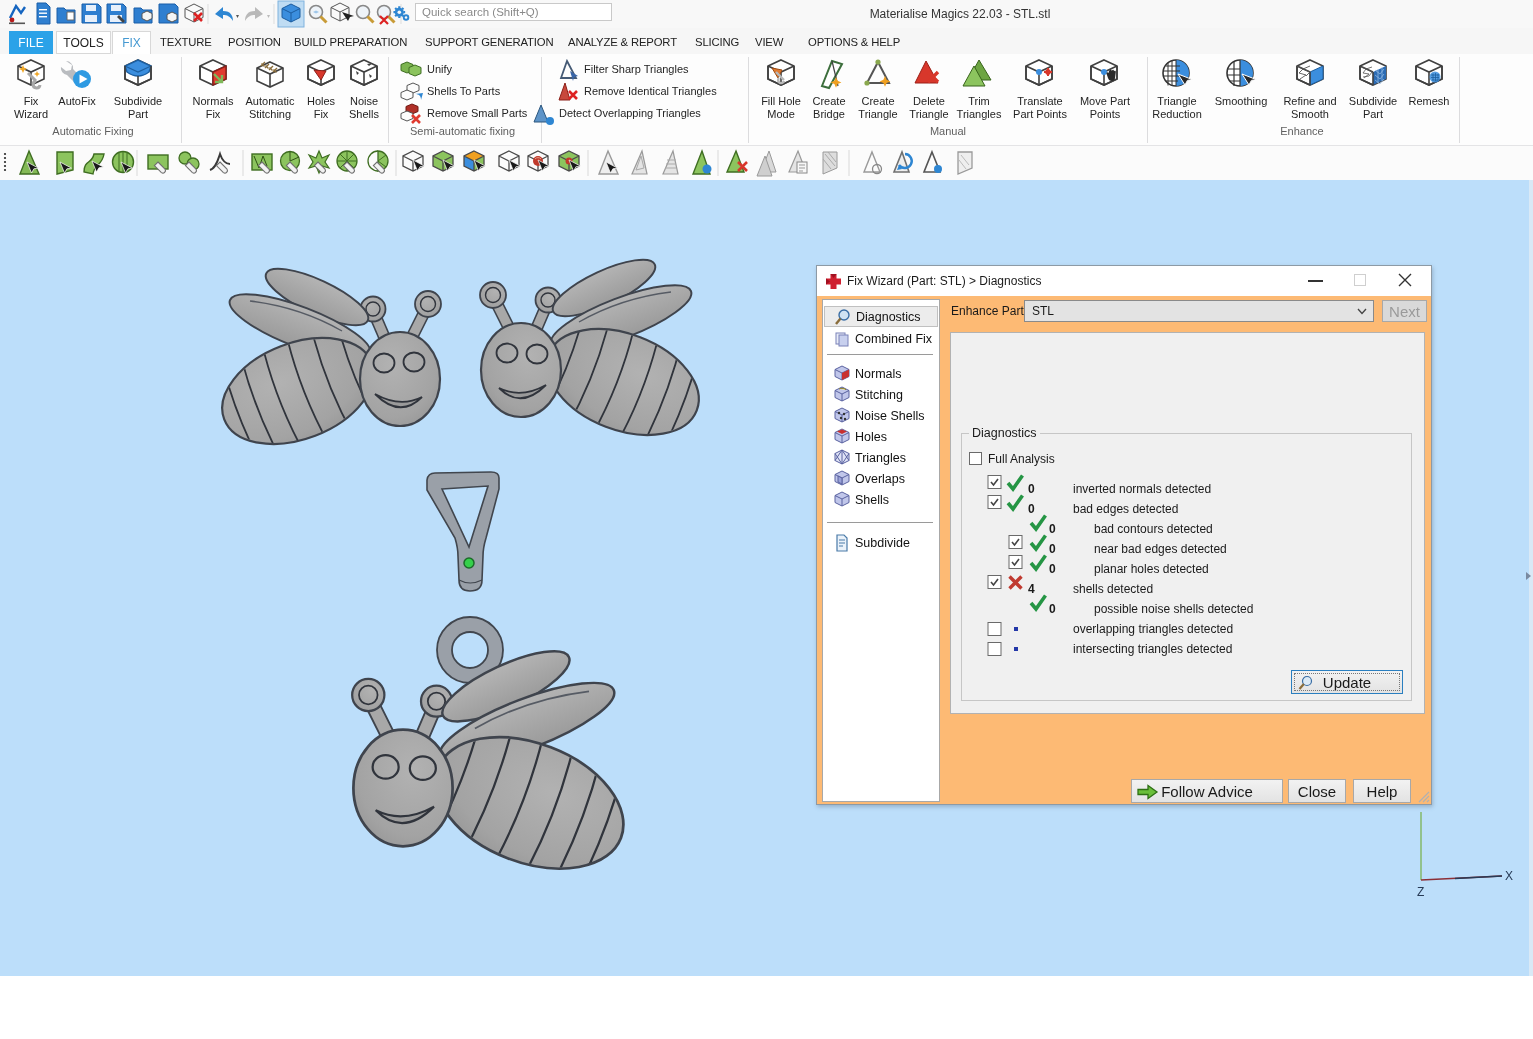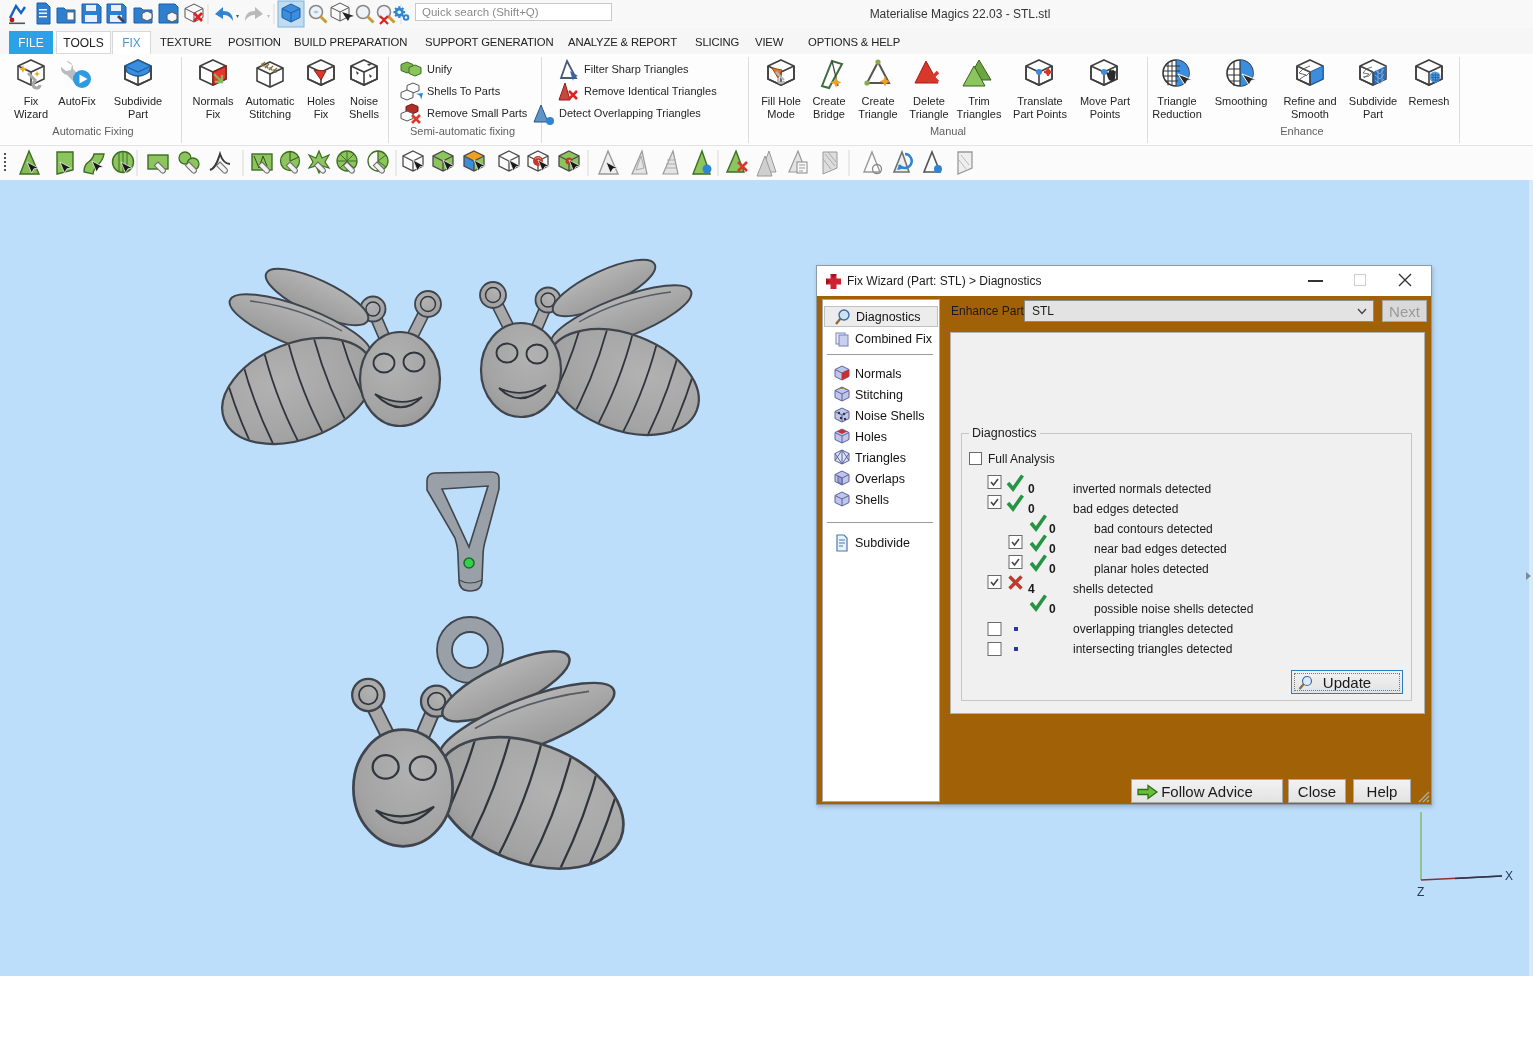--- a/index.html
+++ b/index.html
@@ -29,21 +29,21 @@
 #toolbar2 { position:absolute; left:0; top:146px; width:1533px; height:34px; background:#fbfbfb; }
 
 #viewport { position:absolute; left:0; top:180px; width:1533px; height:806px; background:#bcdefa; }
 
 #ruler { position:absolute; left:0; top:986px; width:1533px; height:36px; background:linear-gradient(#fdfefe,#eef4fa 50%,#cde2f2 90%,#b9d8ef); }
 .rnum { position:absolute; top:17px; font-size:12px; color:#222; }
 
 #status { position:absolute; left:0; top:1022px; width:1533px; height:17px; background:#14532d; }
 #status span { position:absolute; left:8px; top:2px; font-size:11px; color:#fff; }
 
-#dlg { position:absolute; left:816px; top:265px; width:616px; height:540px; background:#a16207; border:1px solid #8d9aa5; box-shadow:1px 2px 4px rgba(80,100,120,.35); }
+#dlg { position:absolute; left:816px; top:265px; width:616px; height:540px; background:#fdba74; border:1px solid #8d9aa5; box-shadow:1px 2px 4px rgba(80,100,120,.35); }
 #dlg-title { position:absolute; left:0; top:0; width:100%; height:30px; background:#ffffff; }
 #dlg-title .txt { position:absolute; left:30px; top:8px; font-size:12px; color:#1a1a1a; }
 #dlg-side { position:absolute; left:5px; top:33px; width:118px; height:503px; background:#fff; border:1px solid #a8a8a8; }
 .sidei { position:absolute; left:1px; width:114px; height:21px; font-size:12.5px; color:#111; }
 .sidei .lbl { position:absolute; left:31px; top:3px; }
 .sidei .ic { position:absolute; left:9px; top:1px; width:18px; height:18px; }
 .sidesep { position:absolute; left:4px; width:106px; height:1px; background:#9a9a9a; }
 .gbox { position:absolute; border:1px solid #c6c6c6; }
 .gbox > .cap { position:absolute; left:7px; top:-8px; background:#f0f0f0; padding:0 3px; font-size:12.5px; color:#1a1a1a; }
 .cb { position:absolute; width:13px; height:13px; background:#fff; border:1px solid #6a6a6a; }

